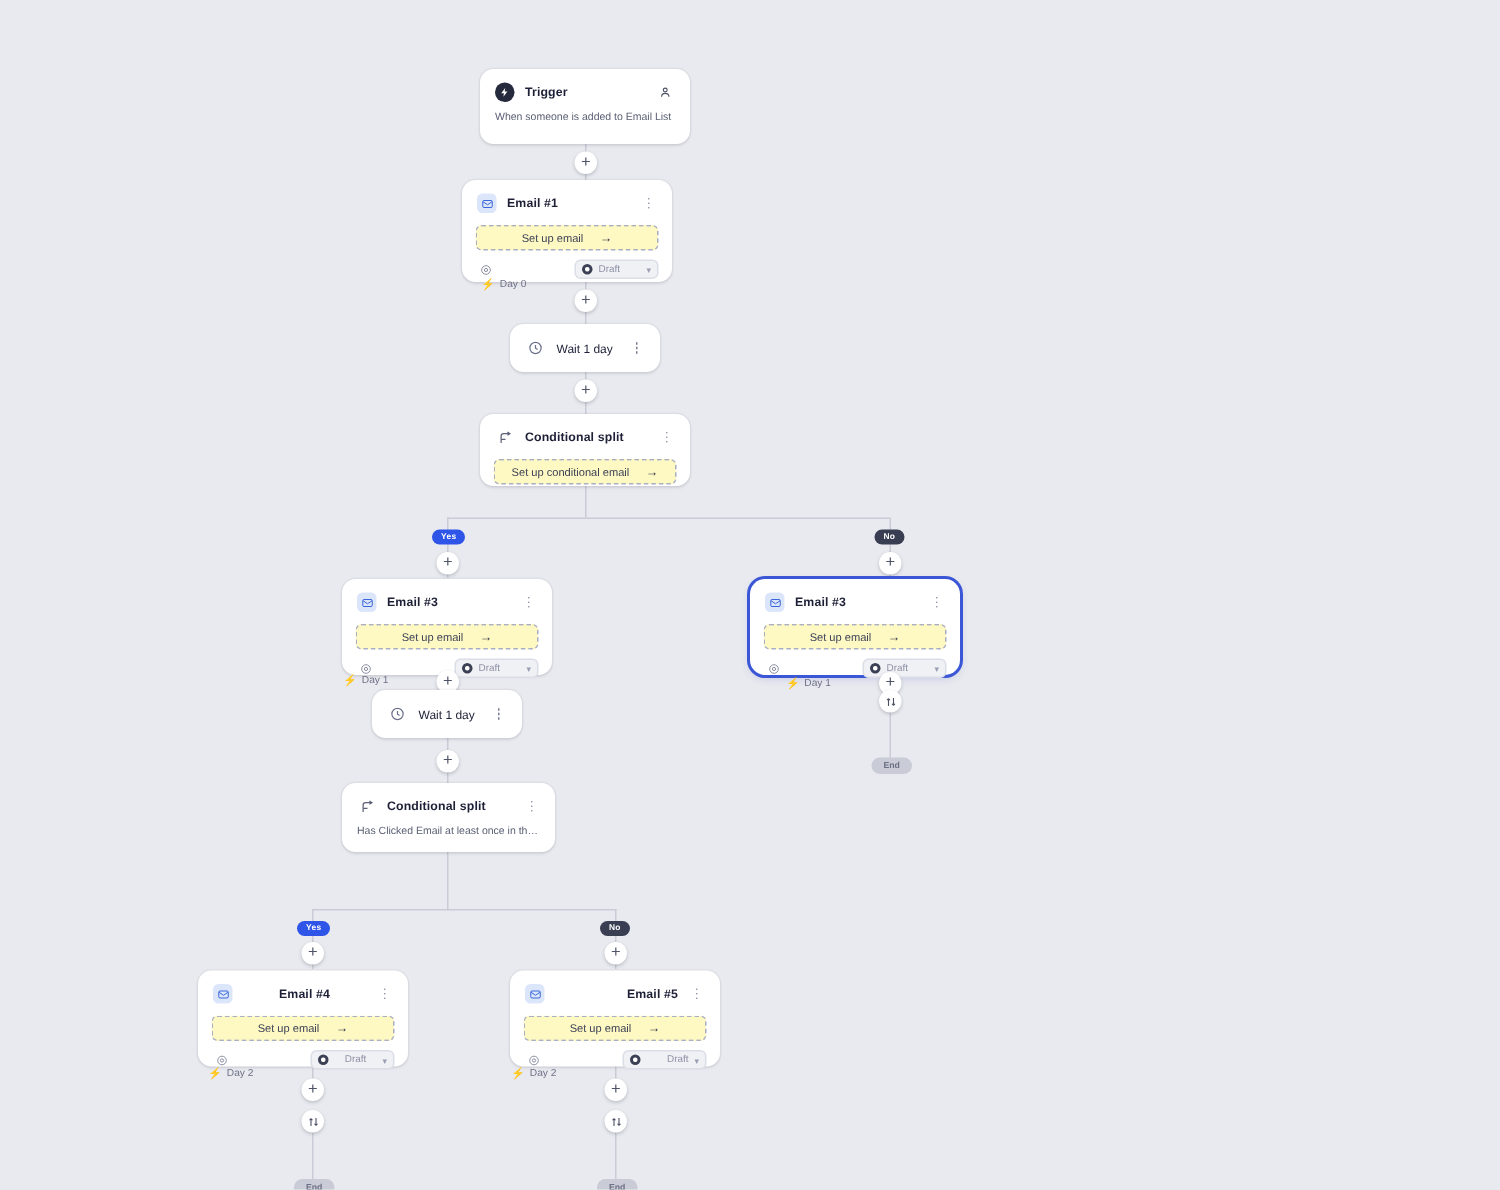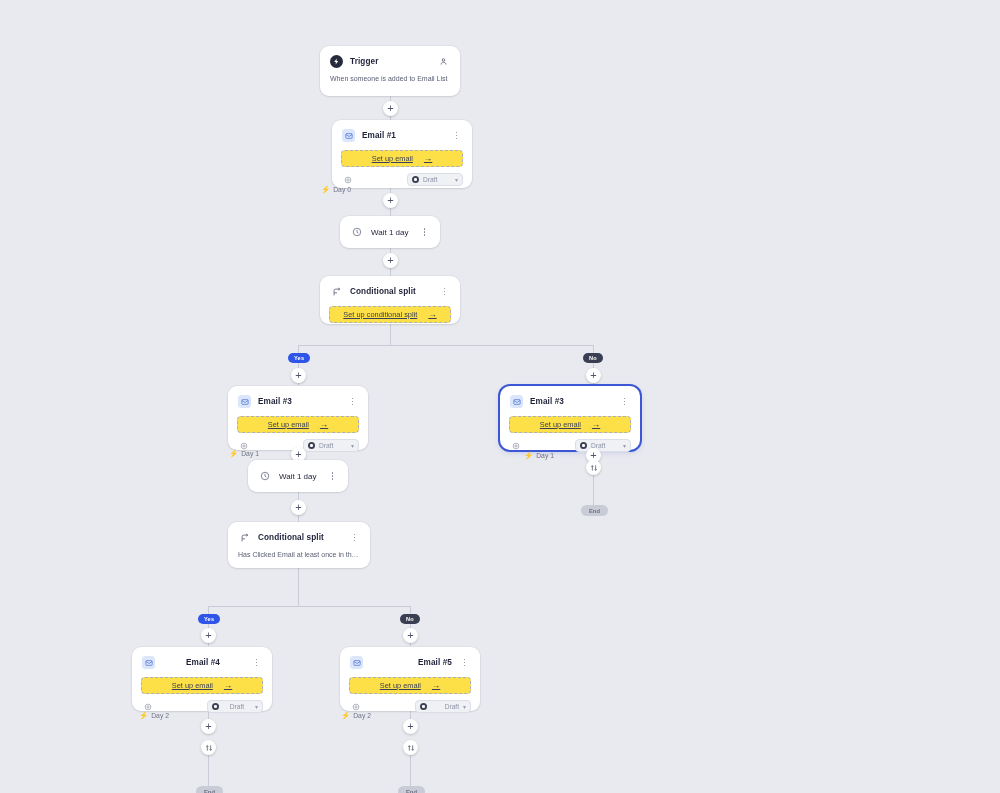--- a/index.html
+++ b/index.html
@@ -49,23 +49,23 @@
   .kebab { width: 11px; height: 13px; display: flex; flex-direction: column;
            align-items: center; justify-content: center; gap: 1.6px; flex: 0 0 11px; }
   .kebab i { width: 1.6px; height: 1.6px; border-radius: 50%; background: #7b7f93; display: block; }
 
   
   .setup {
     margin: 8px 9px 0 9px;
     height: 17px;
     border: 1px dashed #a9aec2;
     border-radius: 4px;
-    background: #fde047;
+    background: #fef9c3;
     display: flex; align-items: center; justify-content: center; gap: 11px;
-    font-size: 7.4px; color: #3b4056; text-decoration: underline;
+    font-size: 7.4px; color: #3b4056;
   }
   .setup .arw { font-size: 8.4px; color: #2a2e44; line-height: 1; }
 
   
   .nfoot { display: flex; align-items: center; padding: 6px 9px 8px 9px; }
   .nfoot .spacer { flex: 1; }
   .badge {
     display: flex; align-items: center; gap: 4px;
     background: #f0f1f5; border: 1px solid #dcdee7; border-radius: 4px;
     height: 13px; padding: 0 4px 0 4px; min-width: 56px;
@@ -160,21 +160,21 @@
         <svg width="9" height="9" viewBox="0 0 24 24" fill="none" stroke="#4b5066" stroke-width="2">
           <circle cx="12" cy="8" r="3.4"></circle>
             <path d="M5.5 20c0-3.6 2.9-6 6.5-6s6.5 2.4 6.5 6"></path>
         </svg>
       </span>
     </div>
     <div class="desc">When someone is added to Email List</div>
   </div>
   <div class="rbtn plus" style="left:383px; top:101px;"></div>
 
-  <div class="node" style="left:332px; top:120px; width:140px; height:68px;">
+  <div class="node" style="left:308px; top:120px; width:140px; height:68px;">
     <div class="nhead">
       <span class="ic sq">
         <svg width="8" height="8" viewBox="0 0 24 24" fill="none" stroke="#3b67d8" stroke-width="2">
           <rect x="2.5" y="5" width="19" height="14" rx="2.5"></rect>
             <path d="M3 7.5 12 13.5 21 7.5"></path>
         </svg>
       </span>
       <span class="title">Email #1</span>
       <span class="kebab">
           <i></i>
@@ -235,21 +235,21 @@
         </svg>
       </span>
       <span class="title">Conditional split</span>
       <span class="kebab">
           <i></i>
           <i></i>
           <i></i>
         </span>
     </div>
     <div class="setup">
-      <span>Set up conditional split</span>
+      <span>Set up conditional email</span>
       <span class="arw">→</span>
     </div>
   </div>
 
   <div class="pill yes" style="left:288px; top:353px;">Yes</div>
   <div class="pill no" style="left:583px; top:353px;">No</div>
   <div class="rbtn plus" style="left:291px; top:368px;"></div>
   <div class="rbtn plus" style="left:586px; top:368px;"></div>
 
   <div class="node" style="left:228px; top:386px; width:140px; height:64px;">

